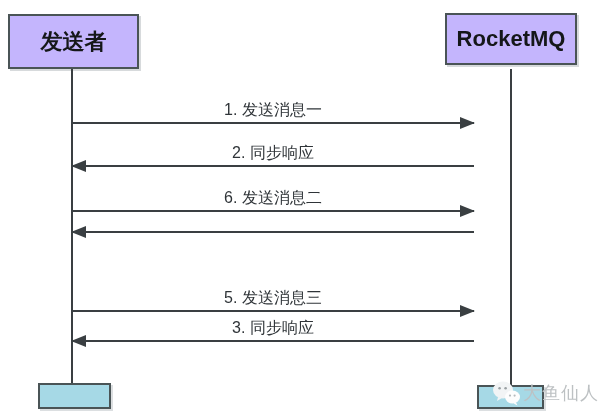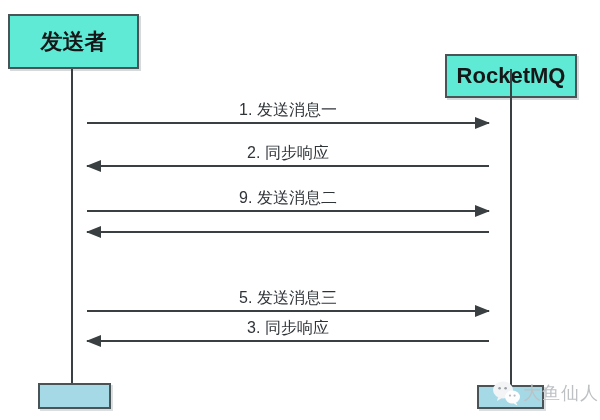--- a/index.html
+++ b/index.html
@@ -2,36 +2,36 @@
 <html><head>
 <meta charset="utf-8">
 <style>
   html,body{margin:0;padding:0;background:#ffffff;}
   #stage{
     position:relative;width:600px;height:420px;background:#ffffff;overflow:hidden;
     font-family:"Liberation Sans","DejaVu Sans",sans-serif;
   }
   .actor-box{
     position:absolute;display:flex;align-items:center;justify-content:center;
-    background:#5eead4;border:2px solid #4a5456;box-sizing:border-box;
+    background:#c4b5fd;border:2px solid #4a5456;box-sizing:border-box;
     font-size:22px;font-weight:600;color:#151719;
     box-shadow:2px 2px 0 rgba(140,150,155,0.35);
   }
   .actor-top-left{left:8px;top:14px;width:131px;height:55px;}
-  .actor-top-right{left:445px;top:13px;width:132px;height:44px;margin-top:41px;}
+  .actor-top-right{left:445px;top:13px;width:132px;height:52px;}
   .end-box{
     position:absolute;background:#a6d9e6;border:2px solid #4a5456;box-sizing:border-box;
     box-shadow:2px 2px 0 rgba(140,150,155,0.3);
   }
   .end-left{left:38px;top:383px;width:73px;height:26px;}
   .end-right{left:477px;top:385px;width:67px;height:24px;}
   .lifeline{position:absolute;width:2px;background:#3a3f42;}
   .lifeline-left{left:71px;top:69px;height:314px;}
   .lifeline-right{left:510px;top:69px;height:316px;}
-  .msg{position:absolute;left:72px;width:402px;margin-left:15px;}
+  .msg{position:absolute;left:72px;width:402px;}
   .msg-label{
     font-size:16px;line-height:20px;height:20px;text-align:center;
     color:#2f3438;margin-bottom:2px;white-space:nowrap;
   }
   .msg-line{position:relative;height:2px;background:#3a3f42;overflow:visible;}
   .head{position:absolute;width:0;height:0;top:-5px;}
   .head-right{right:-1px;border-left:15px solid #3a3f42;border-top:6px solid transparent;border-bottom:6px solid transparent;}
   .head-left{left:-1px;border-right:15px solid #3a3f42;border-top:6px solid transparent;border-bottom:6px solid transparent;}
   .msg-1{top:100px;} .msg-2{top:143px;} .msg-3{top:188px;}
   .msg-4{top:231px;} .msg-5{top:288px;} .msg-6{top:318px;}
@@ -64,21 +64,21 @@
   </div>
 
   <div class="msg msg-2">
     <div class="msg-label">2. 同步响应</div>
     <div class="msg-line">
       <span class="head head-left"></span>
     </div>
   </div>
 
   <div class="msg msg-3">
-    <div class="msg-label">9. 发送消息二</div>
+    <div class="msg-label">6. 发送消息二</div>
     <div class="msg-line">
       <span class="head head-right"></span>
     </div>
   </div>
 
   <div class="msg msg-4">
     <div class="msg-line">
       <span class="head head-left"></span>
     </div>
   </div>

